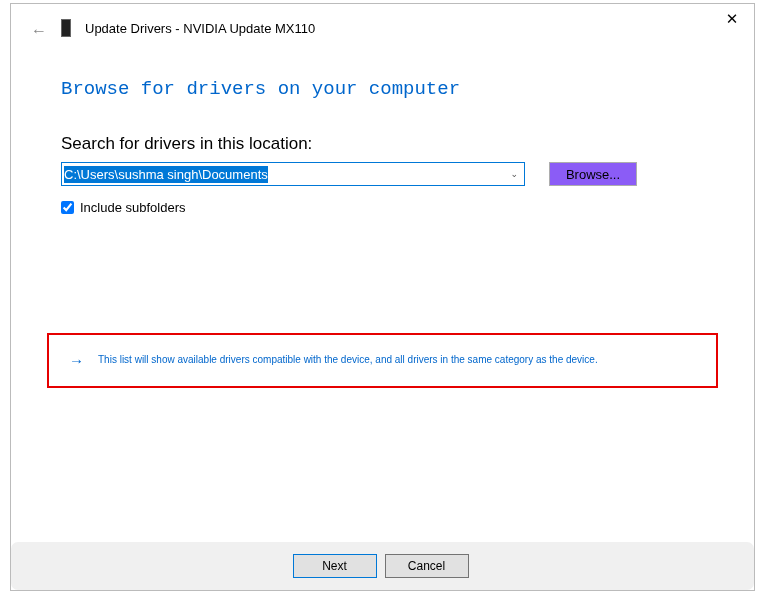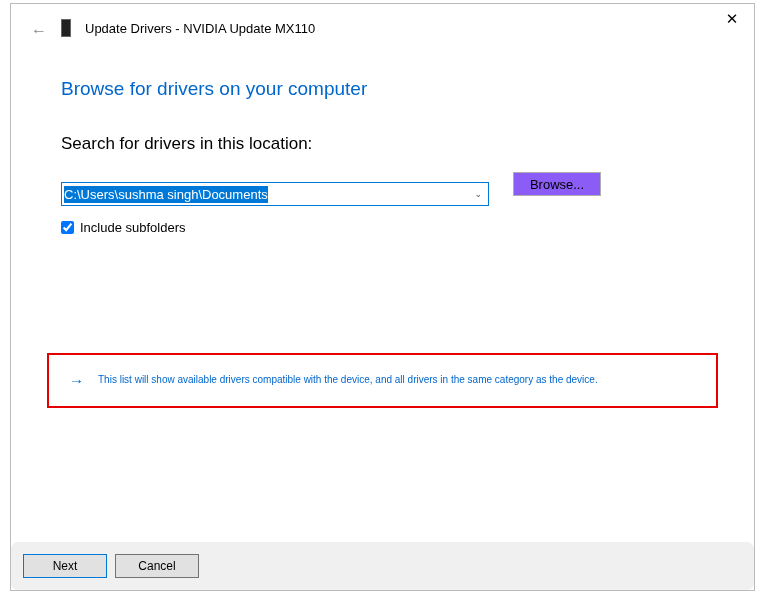--- a/index.html
+++ b/index.html
@@ -57,40 +57,40 @@
     .content {
       padding: 0 50px;
       flex: 1;
     }
     .heading {
       color: #0066cc;
       font-size: 19px;
       font-weight: 400;
       margin-top: 40px;
       margin-bottom: 34px;
+      font-family: Liberation Mono, monospace;
     }
     .search-label {
       font-size: 17px;
       margin-bottom: 8px;
     }
     .path-row {
       display: flex;
       gap: 24px;
       align-items: center;
     }
     .path-combo {
-      width: 428px;
+      width: 464px;
       height: 24px;
       border: 1px solid #0078d7;
       display: flex;
       align-items: center;
       justify-content: space-between;
       padding: 0 6px 0 2px;
       cursor: text;
-      margin-top: 20px;
     }
     .path-text {
       background: #0078d7;
       color: #fff;
       font-size: 13px;
       padding: 1px 0;
     }
     .dropdown-caret {
       font-size: 9px;
       color: #555;
@@ -141,21 +141,21 @@
       color: #0066cc;
       font-size: 10px;
       margin-top: 4px;
       line-height: 1.45;
       max-width: 580px;
     }
     .footer {
       border-top: 0;
       padding: 12px 16px 12px 12px;
       display: flex;
-      justify-content: flex-start;
+      justify-content: center;
       gap: 8px;
       background: #f0f0f0;
       margin-top: auto;
       border-radius: 7px;
     }
     .footer button {
       width: 84px;
       height: 24px;
       font-size: 12px;
       background: #e1e1e1;

